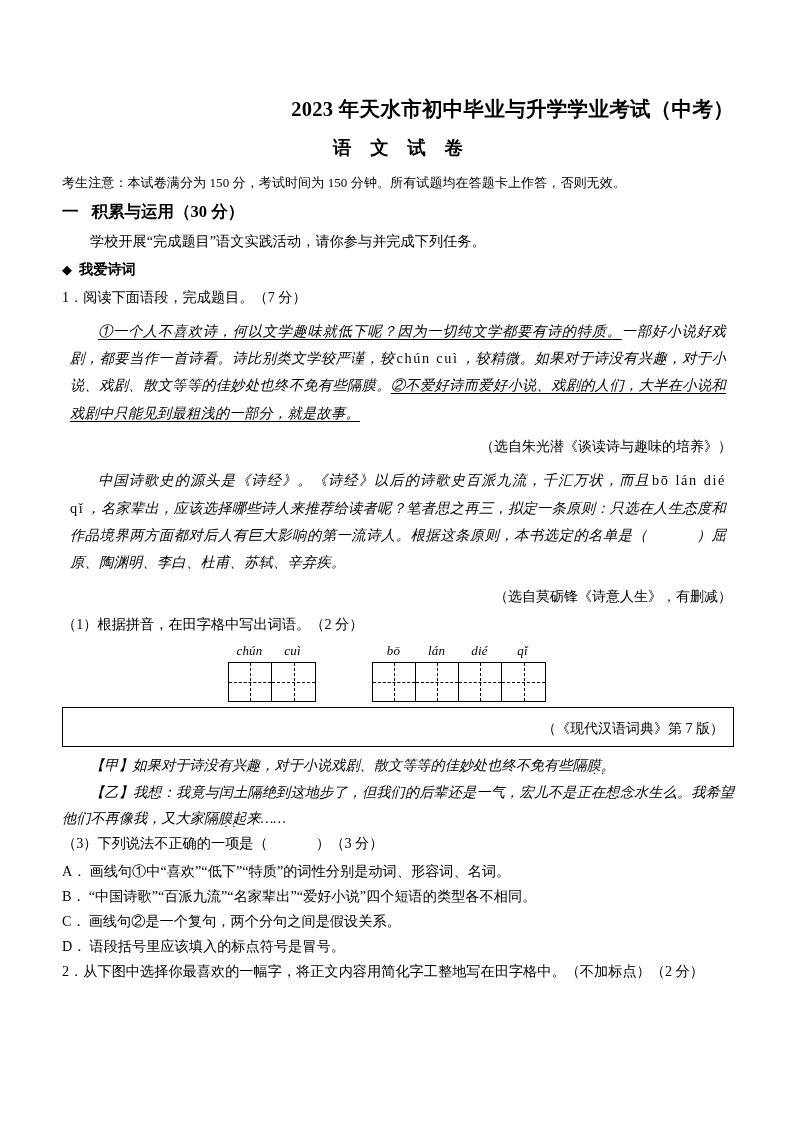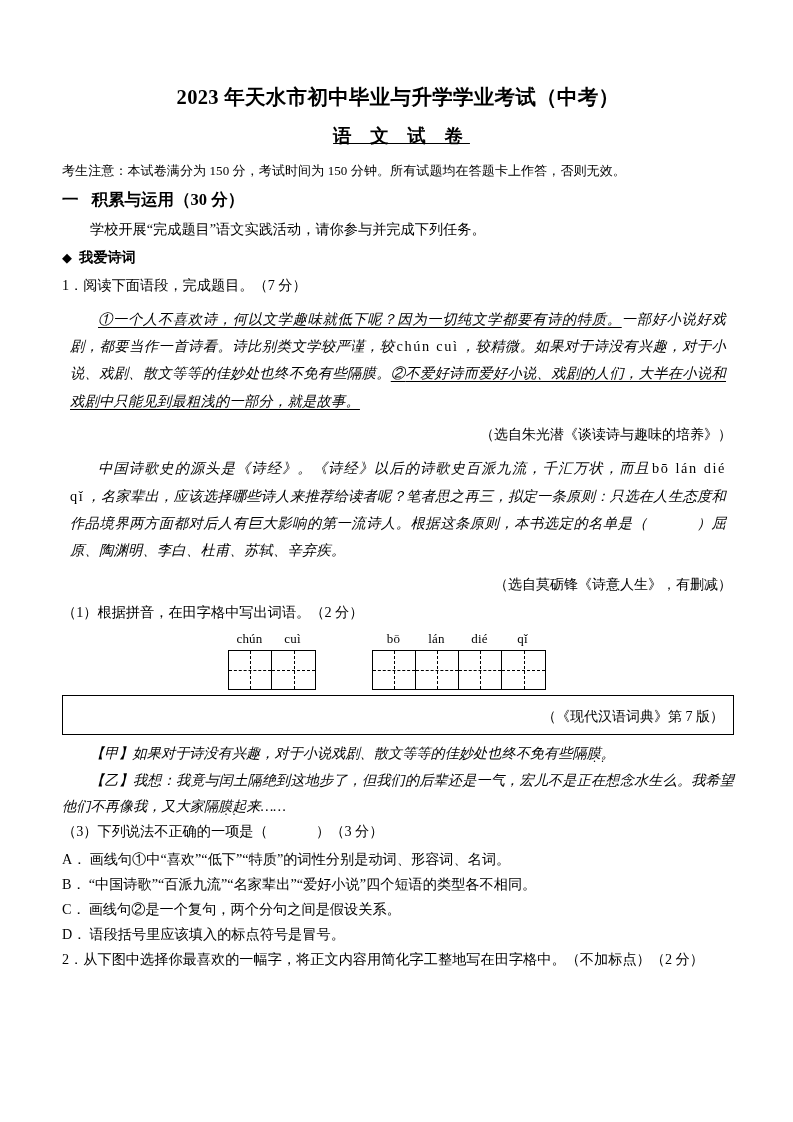--- a/index.html
+++ b/index.html
@@ -24,36 +24,35 @@
   }
   .content {
     position: absolute;
     left: 62px;
     top: 84px;
     width: 672px;
   }
 
   
   .doc-title {
-    text-align: center;
+    text-align: right;
     font-size: 20.5px;
     font-weight: bold;
     letter-spacing: 0.3px;
-    margin: 0 0 13px 0;
+    margin: 12px 0 13px 0;
     line-height: 1.3;
   }
   .doc-subtitle {
     text-align: center;
     font-size: 18.5px;
     font-weight: bold;
     letter-spacing: 7px;
     margin: 0 0 13px 0;
     padding-left: 7px;
     line-height: 1.3;
-    text-decoration: underline;
   }
   .notice {
     font-size: 13px;
     margin: 0 0 7px 0;
     line-height: 1.55;
     letter-spacing: 0.1px;
   }
   .sec-heading {
     font-size: 16.5px;
     font-weight: bold;
@@ -110,20 +109,21 @@
     line-height: 1.7;
     padding-right: 2px;
   }
 
   
   .grid-row {
     display: flex;
     align-items: center;
     margin: 7px 0 4px 0;
     padding-left: 166px;
+    font-style: italic;
   }
   .grid-block { display: flex; flex-direction: column; }
   .grid-block.gap2 { margin-left: 56px; }
   .py-row {
     display: flex;
     font-size: 13px;
     margin-bottom: 3px;
   }
   .py-cell {
     width: 43px;

